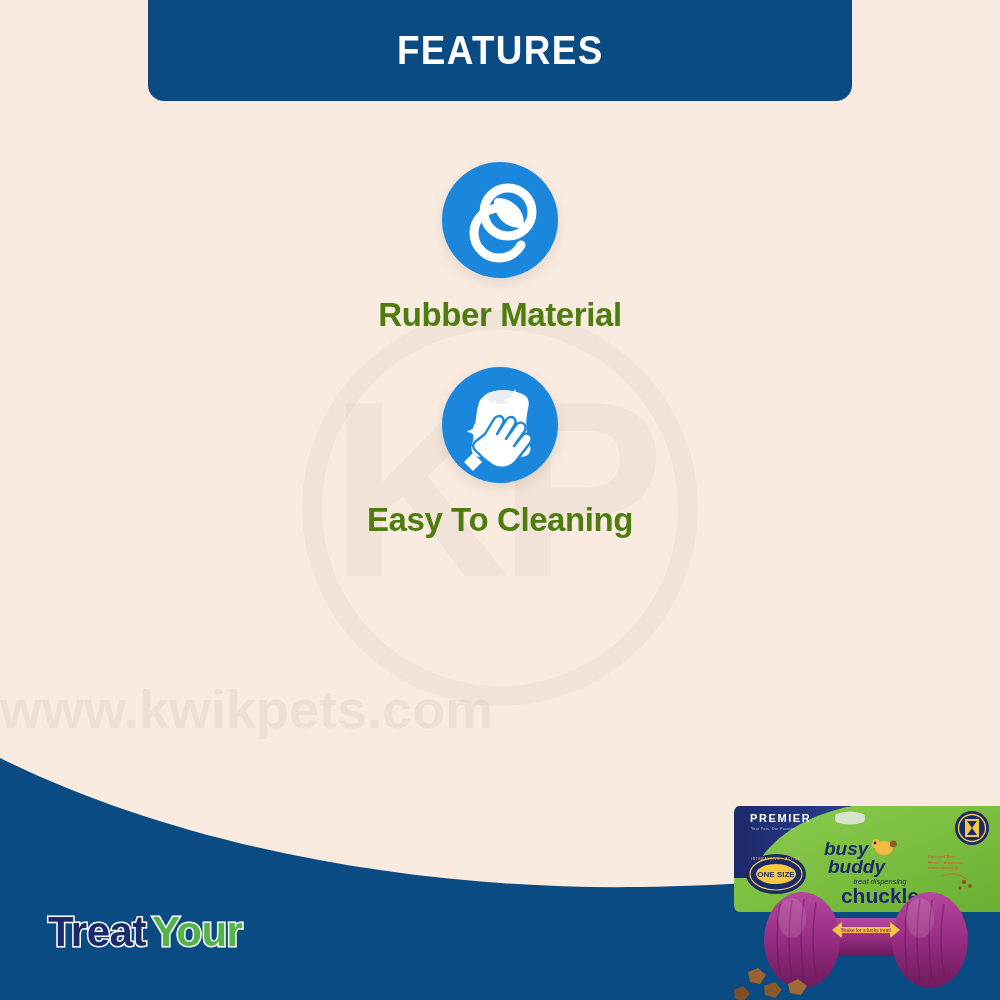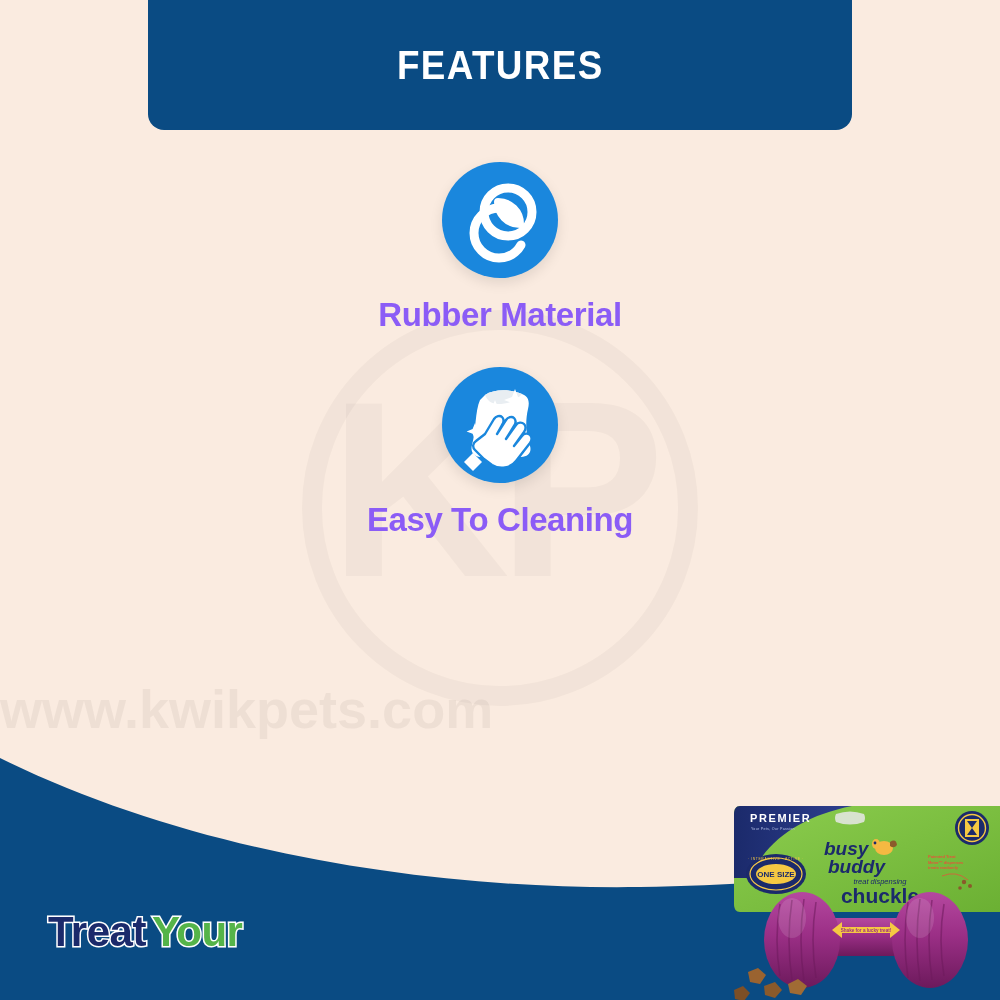--- a/index.html
+++ b/index.html
@@ -53,21 +53,21 @@
     font-weight:bold;
     letter-spacing:0px;
     color:rgba(120,100,90,0.085);
     font-family:"Liberation Sans", sans-serif;
   }
 
   
   .header-banner {
     position:absolute;
     left:148px; top:0;
-    width:704px; height:130px;
+    width:704px; height:101px;
     background:#0a4b83;
     border-radius:0 0 16px 16px;
     z-index:5;
     display:flex;
     align-items:center;
     justify-content:center;
   }
   .header-title {
     color:#ffffff;
     font-size:40px;
@@ -103,21 +103,21 @@
     justify-content:center;
     box-shadow:0 5px 13px rgba(0,0,0,0.10);
     position:relative;
   }
   .icon-circle svg { display:block; }
 
   .feature-label {
     margin-top:18px;
     font-size:33px;
     font-weight:bold;
-    color:#8b5cf6;
+    color:#4d7c0f;
     letter-spacing:-0.4px;
     font-family:"Liberation Sans", sans-serif;
     white-space:nowrap;
   }
 
   
   .footer-wave {
     position:absolute;
     left:0; bottom:0;
     width:1000px; height:260px;

